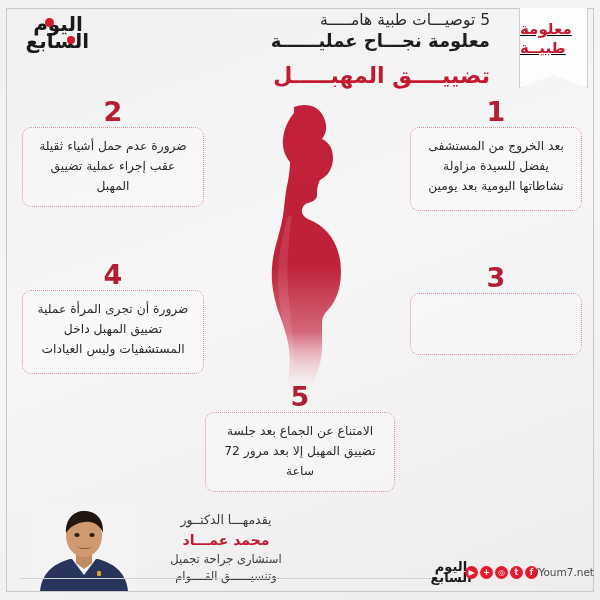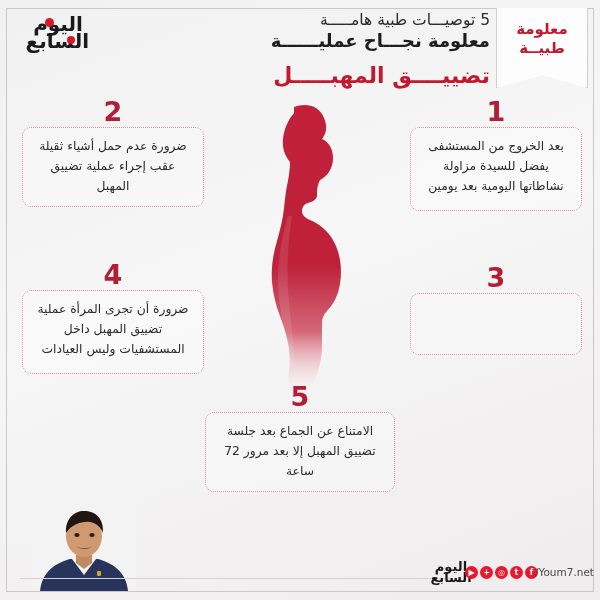--- a/index.html
+++ b/index.html
@@ -100,30 +100,31 @@
     color: #c4182f;
     white-space: nowrap;
     margin-top: 11px;
   }
 
   
   .ribbon {
     position: absolute;
     right: 12px;
     top: 8px;
-    width: 92px;
+    width: 69px;
     height: 80px;
     background: #fdfdfd;
     border: 1px solid #cfcdcd;
     border-top: none;
-    text-align: center;
+    text-align: left;
     padding-top: 12px;
     box-sizing: border-box;
     clip-path: polygon(0 0, 100% 0, 100% 100%, 50% 84%, 0 100%);
     box-shadow: 0 0 3px rgba(0,0,0,.10);
+    text-decoration: underline;
   }
   .ribbon span {
     display: block;
     font-size: 15px;
     font-weight: bold;
     color: #c4182f;
     line-height: 1.28;
   }
 
   
@@ -369,20 +370,26 @@
       <path d="M44,46 L60,46 L60,60 L52,66 L44,60 Z" fill="#c08a63"></path>
       <ellipse cx="52" cy="33" rx="18" ry="21" fill="#cf9a70"></ellipse>
       <path d="M34,30 C33,16 42,8 52,8 C63,8 72,15 71,30 C69,24 64,20 58,19 C50,18 40,21 34,30 Z" fill="#20160f"></path>
       <ellipse cx="45" cy="32" rx="2.6" ry="1.9" fill="#2c1d13"></ellipse>
       <ellipse cx="60" cy="32" rx="2.6" ry="1.9" fill="#2c1d13"></ellipse>
       <path d="M44,43 C48,47 57,47 61,43 C57,46 48,46 44,43 Z" fill="#6d3d2c"></path>
       <rect x="65" y="68" width="4" height="5" rx="1" fill="#d9a22a"></rect>
     </svg>
   </div>
 
+  <div class="footer-text">
+    <div class="presenter">يقدمهـــا الدكتــور</div>
+    <div class="docname">محمد عمـــاد</div>
+    <div class="spec1">استشارى جراحة تجميل</div>
+    <div class="spec2">وتنسيــــــق القــــوام</div>
+  </div>
 
   <div class="footer-rule"></div>
 
   <div class="footer-brand">
     <span class="l1">اليوم</span>
     <span class="l2">السابع</span>
   </div>
 
   <div class="social">
     <span class="ic">f</span>

